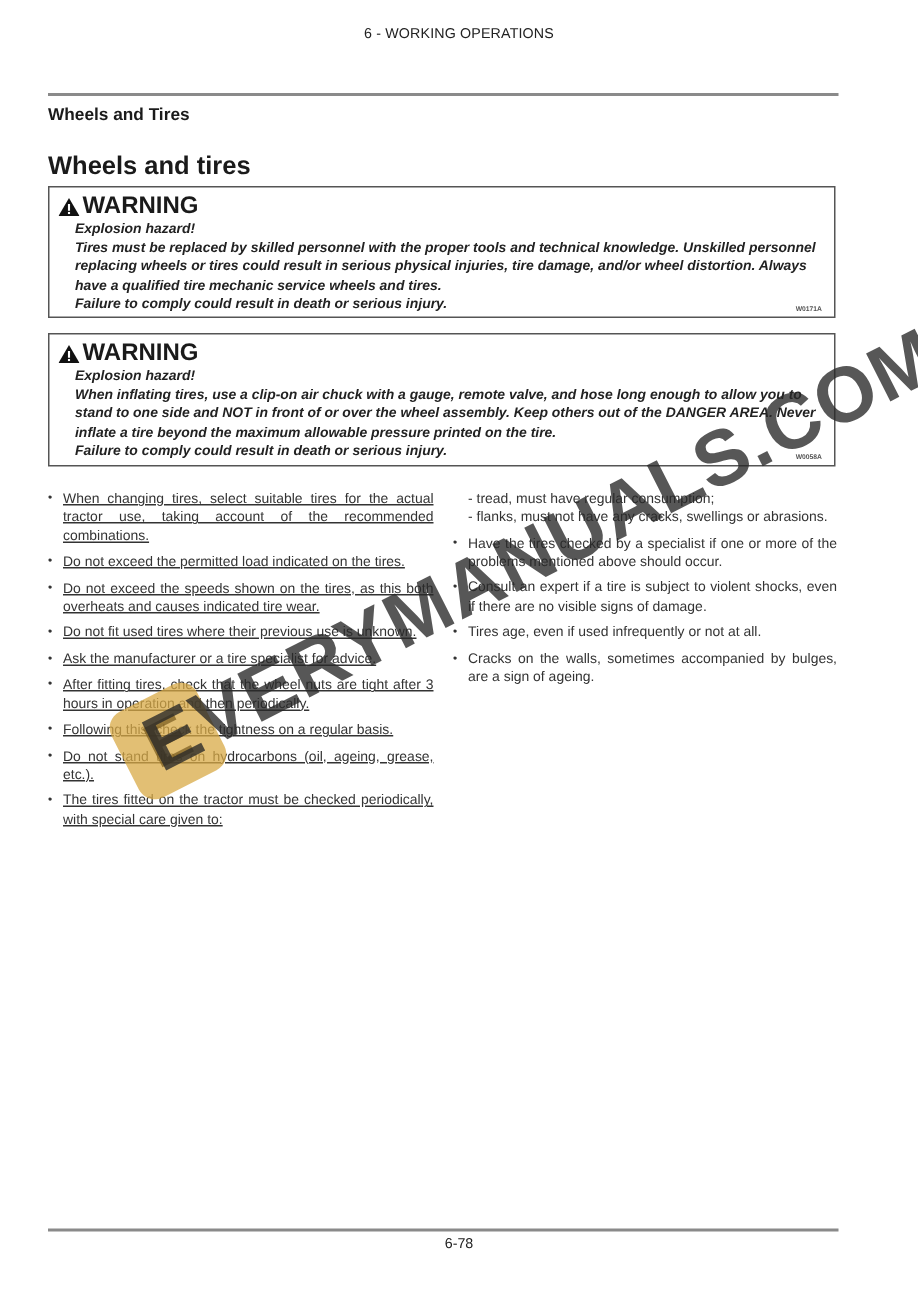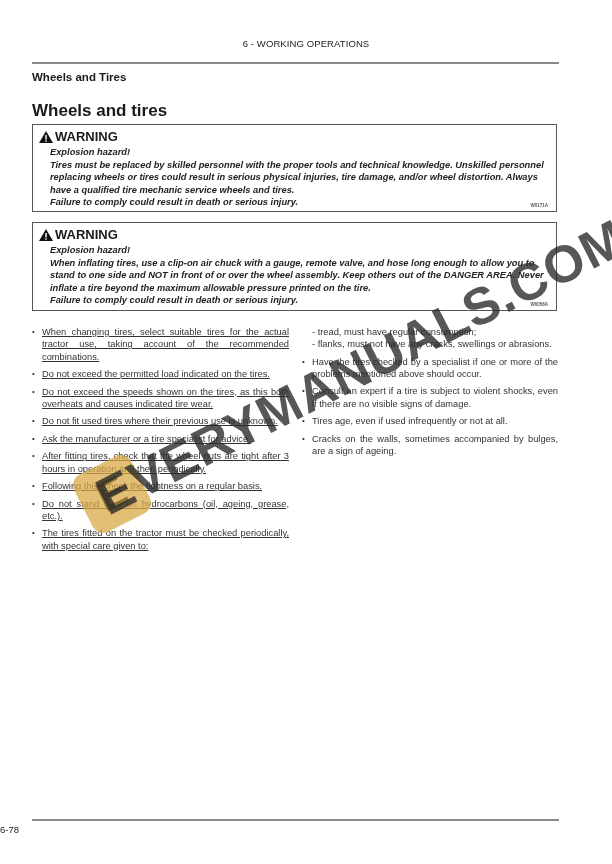--- a/index.html
+++ b/index.html
@@ -1,42 +1,42 @@
 <!DOCTYPE html>
 <html><head>
 <meta charset="utf-8">
 <style>
   html, body { margin:0; padding:0; background:#ffffff; }
   body { width:612px; height:864px; position:relative; overflow:hidden;
          font-family:"Liberation Sans", sans-serif; color:#1a1a1a; }
-  .running-head { position:absolute; top:38px; left:0; width:612px; text-align:center;
+  .running-head { position:absolute; top:17px; left:0; width:612px; text-align:center;
                   font-size:9.5px; letter-spacing:0.1px; color:#222; }
   .rule { position:absolute; left:32px; width:527px; height:2px; background:#8a8a8a; }
   .rule.top { top:62px; }
   .rule.bottom { top:819px; }
   .section-head { position:absolute; top:71px; left:32px; font-size:11.5px; font-weight:bold; }
   .page-title { position:absolute; top:101px; left:32px; font-size:17px; font-weight:bold; }
   .warning { position:absolute; left:32px; width:523px; border:1.5px solid #555; background:#fff; }
   .warning.w1 { top:124px; height:86px; }
   .warning.w2 { top:222px; height:87px; }
   .warn-head { position:absolute; left:6px; top:4px; display:flex; align-items:center;
-               font-size:13px; font-weight:bold; }
+               font-size:16px; font-weight:bold; }
   .warn-head svg { width:14px; height:12px; margin-right:2px; }
   .warn-body { position:absolute; left:17px; top:21px; right:8px; font-size:9.3px;
                font-weight:bold; line-height:12.5px; color:#222; }
   .warn-body p { margin:0;font-style:italic; }
   .warn-code { position:absolute; right:8px; bottom:3px; font-size:4.5px; color:#555; font-weight:bold; }
   .col { position:absolute; top:326px; font-size:9.3px; line-height:12.3px; color:#333; }
   .col.left { left:32px; width:257px;text-decoration:underline; }
   .col.right { left:302px; width:256px; }
   ul { list-style:none; margin:0; padding:0; }
   li.bullet { position:relative; padding-left:10px; margin-bottom:5.2px; text-align:justify; }
   li.bullet::before { content:"•"; position:absolute; left:0; top:0; font-size:8px; }
   .sub { margin:0; padding-left:10px; text-align:justify; }
-  .footer-page { position:absolute; top:824px; left:0; width:612px; 
+  .footer-page { position:absolute; top:824px; left:0; width:612px; text-align:center;
                  font-size:9.5px; color:#222; }
   .watermark { position:absolute; left:100px; top:470px; transform-origin:left center;
                transform:rotate(-27deg); font-size:52px; font-weight:bold; color:rgba(40,40,40,0.78);
                letter-spacing:1px; white-space:nowrap; pointer-events:none; }
   .wm-logo { position:absolute; left:80px; top:462px; width:64px; height:64px; border-radius:12px;
              background:rgba(216,170,70,0.75); transform:rotate(-27deg);
              display:flex; align-items:center; justify-content:center; font-size:42px;
              font-weight:bold; color:rgba(120,90,30,0.7); }
 </style>
 </head>

